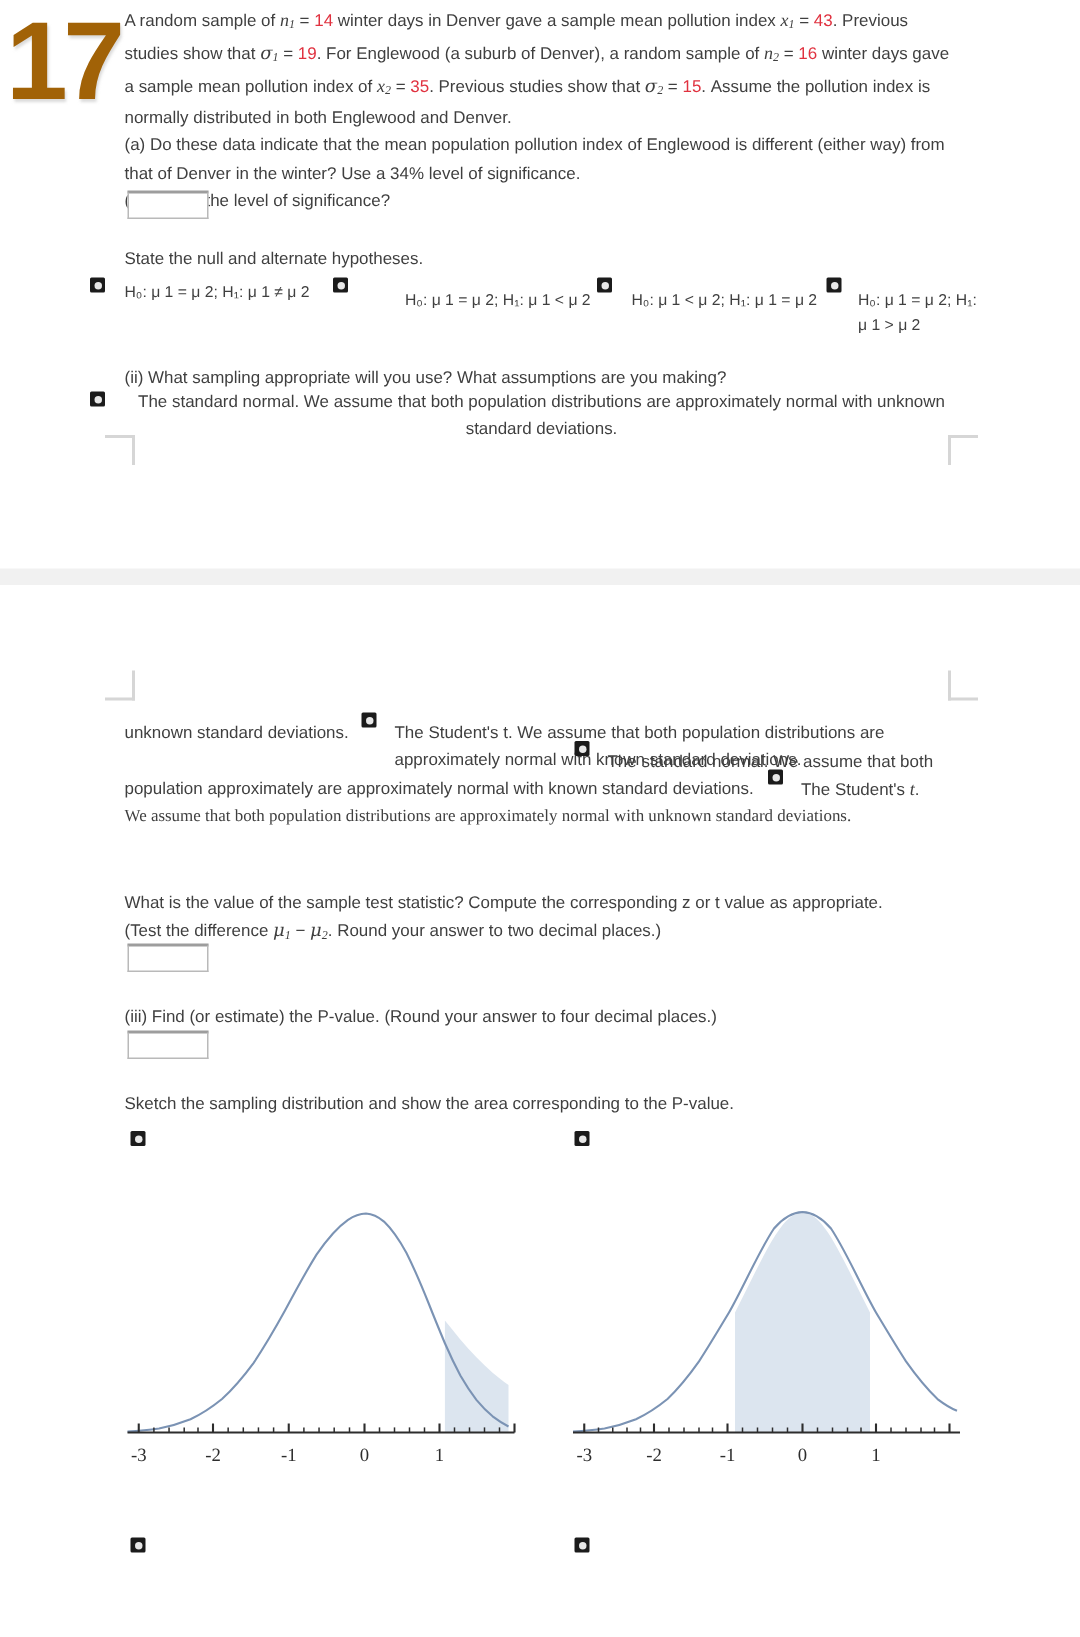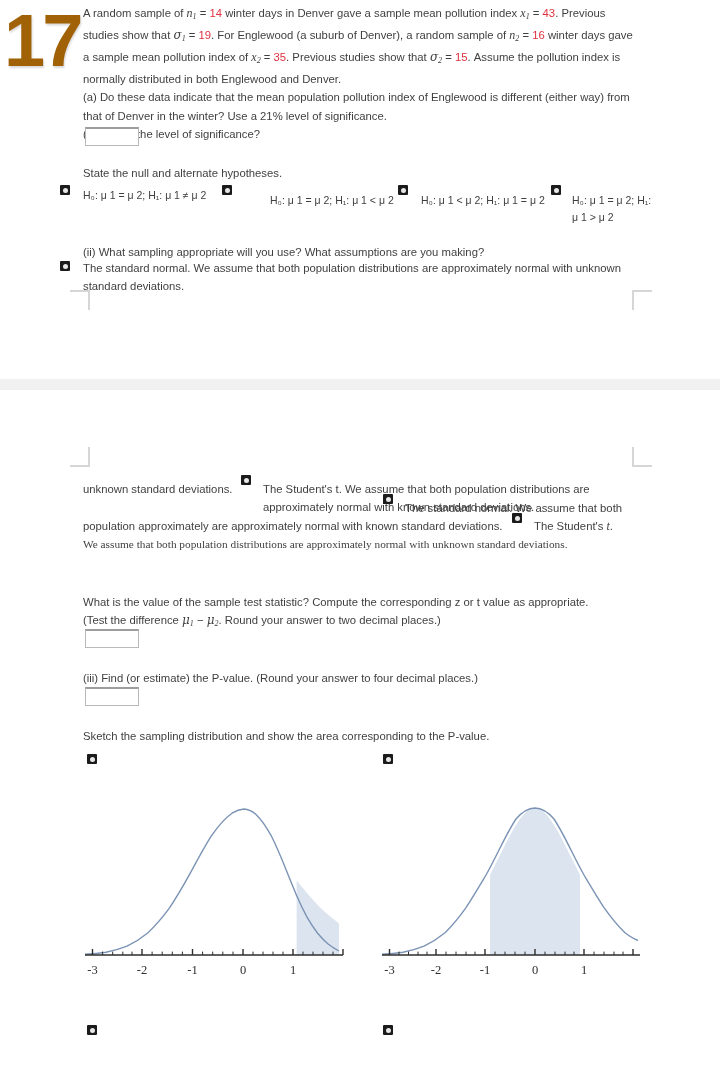--- a/index.html
+++ b/index.html
@@ -137,21 +137,21 @@
 </style>
 </head>
 <body>
 
 <div class="page">
 
   <div class="qnum">17</div>
 
   <div class="prompt">
     <p><span>A random sample of </span><span class="mvar">n</span><span class="sub">1</span><span> = </span><span class="red">14</span><span> winter days in Denver gave a sample mean pollution index </span><span class="mvar">x</span><span class="sub">1</span><span> = </span><span class="red">43</span><span>. Previous studies show that </span><span class="msym">σ</span><span class="sub">1</span><span> = </span><span class="red">19</span><span>. For Englewood (a suburb of Denver), a random sample of </span><span class="mvar">n</span><span class="sub">2</span><span> = </span><span class="red">16</span><span> winter days gave a sample mean pollution index of </span><span class="mvar">x</span><span class="sub">2</span><span> = </span><span class="red">35</span><span>. Previous studies show that </span><span class="msym">σ</span><span class="sub">2</span><span> = </span><span class="red">15</span><span>. Assume the pollution index is normally distributed in both Englewood and Denver.</span></p>
-    <p style="margin-top:0;">(a) Do these data indicate that the mean population pollution index of Englewood is different (either way) from that of Denver in the winter? Use a 21% level of significance.</p>
+    <p style="margin-top:0;">(a) Do these data indicate that the mean population pollution index of Englewood is different (either way) from that of Denver in the winter? Use a 34% level of significance.</p>
     <p>(i) What is the level of significance?</p>
   </div>
 
   <div class="ansbox" style="left:85px; top:127px;"></div>
 
   <div class="lbl" style="left:83px; top:164px; width:420px;">State the null and alternate hypotheses.</div>
 
   <div class="radio" style="left:60px; top:185px;"></div>
   <div class="lbl" style="left:83px; top:187px; width:150px; font-size:10.5px; line-height:17px;">H₀: μ 1 = μ 2; H₁: μ 1 ≠ μ 2</div>
 
@@ -160,21 +160,21 @@
 
   <div class="radio" style="left:398px; top:185px;"></div>
   <div class="lbl" style="left:421px; top:192px; width:150px; font-size:10.5px; line-height:17px;">H₀: μ 1 &lt; μ 2; H₁: μ 1 = μ 2</div>
 
   <div class="radio" style="left:551px; top:185px;"></div>
   <div class="lbl" style="left:572px; top:192px; width:86px; font-size:10.5px; line-height:17px;">H₀: μ 1 = μ 2; H₁: μ 1 &gt; μ 2</div>
 
   <div class="lbl" style="left:83px; top:243px; width:520px;">(ii) What sampling appropriate will you use? What assumptions are you making?</div>
 
   <div class="radio" style="left:60px; top:261px;"></div>
-  <div class="lbl" style="left:83px; top:259px; width:556px;">The standard normal. We assume that both population distributions are approximately normal with unknown standard deviations.</div>
+  <div class="lbl" style="left:83px; top:259px; width:556px;text-align:center;">The standard normal. We assume that both population distributions are approximately normal with unknown standard deviations.</div>
 
   <div class="crop tl" style="left:70px; top:290px;"></div>
   <div class="crop tr" style="left:632px; top:290px;"></div>
 
   <div class="greyband" style="top:379px;"></div>
 
   <div class="crop bl" style="left:70px; top:447px;"></div>
   <div class="crop br" style="left:632px; top:447px;"></div>
 
   <div class="lbl" style="left:83px; top:480px; width:150px;">unknown standard deviations.</div>

